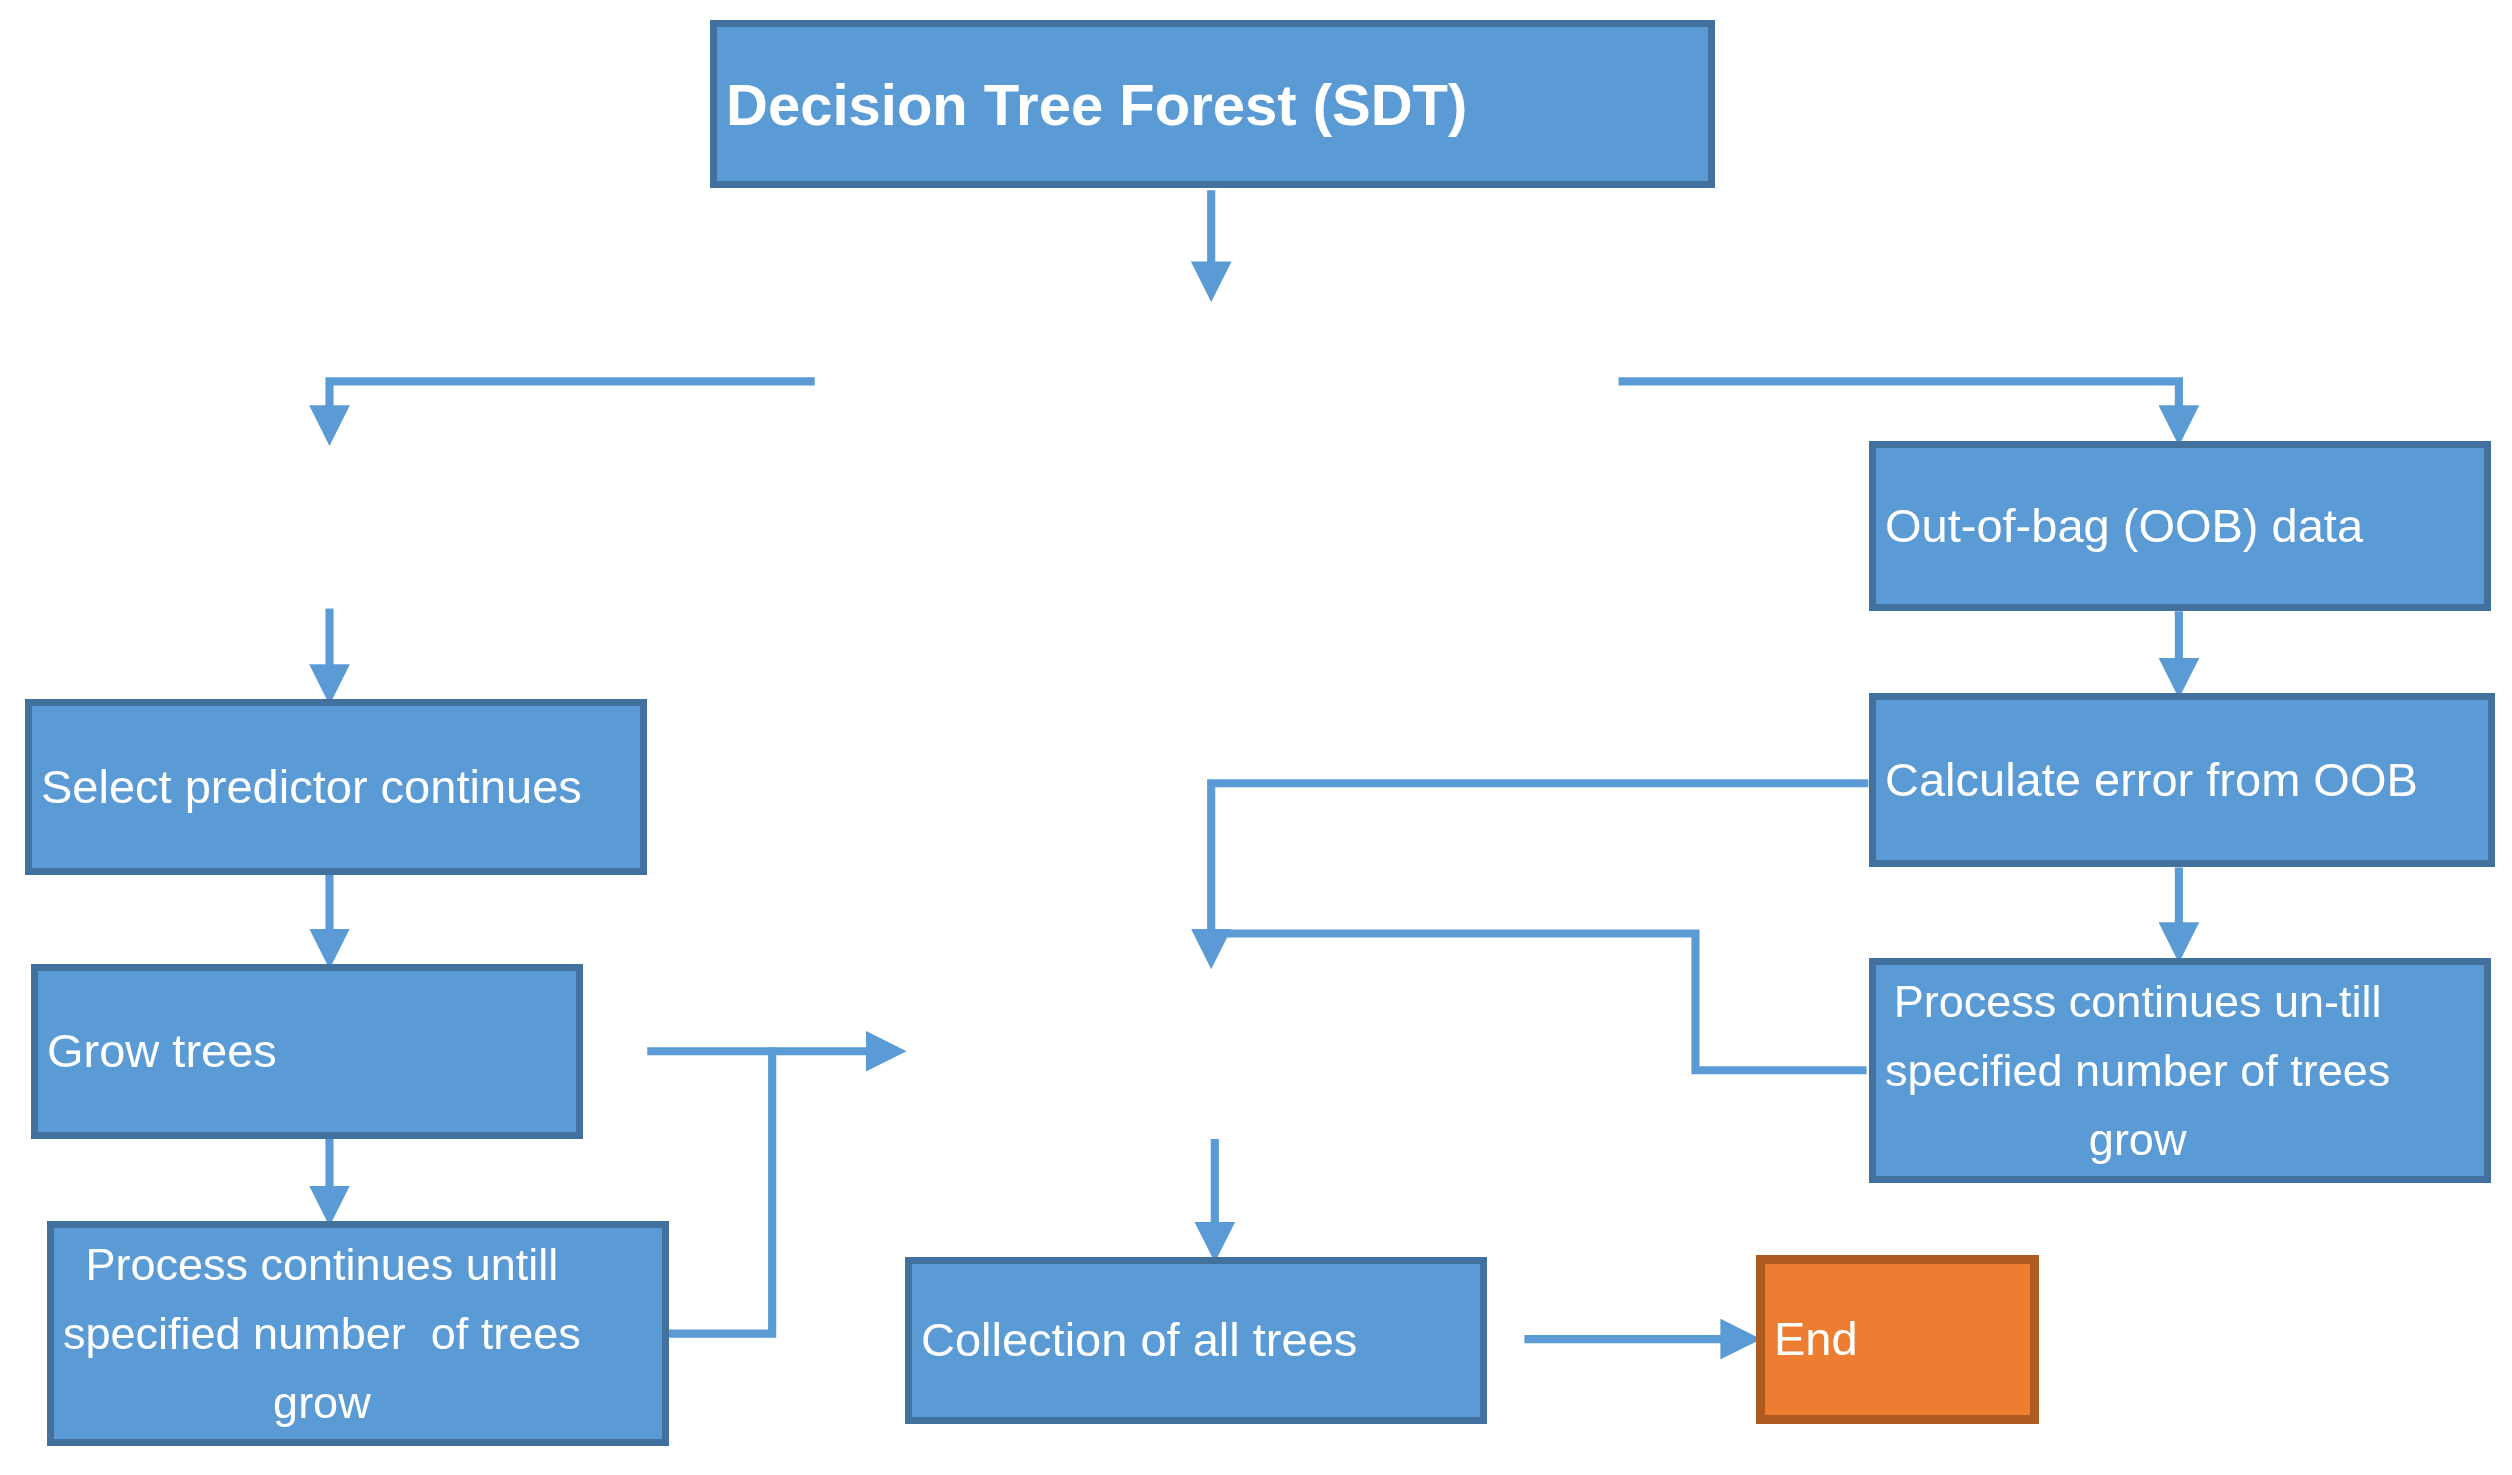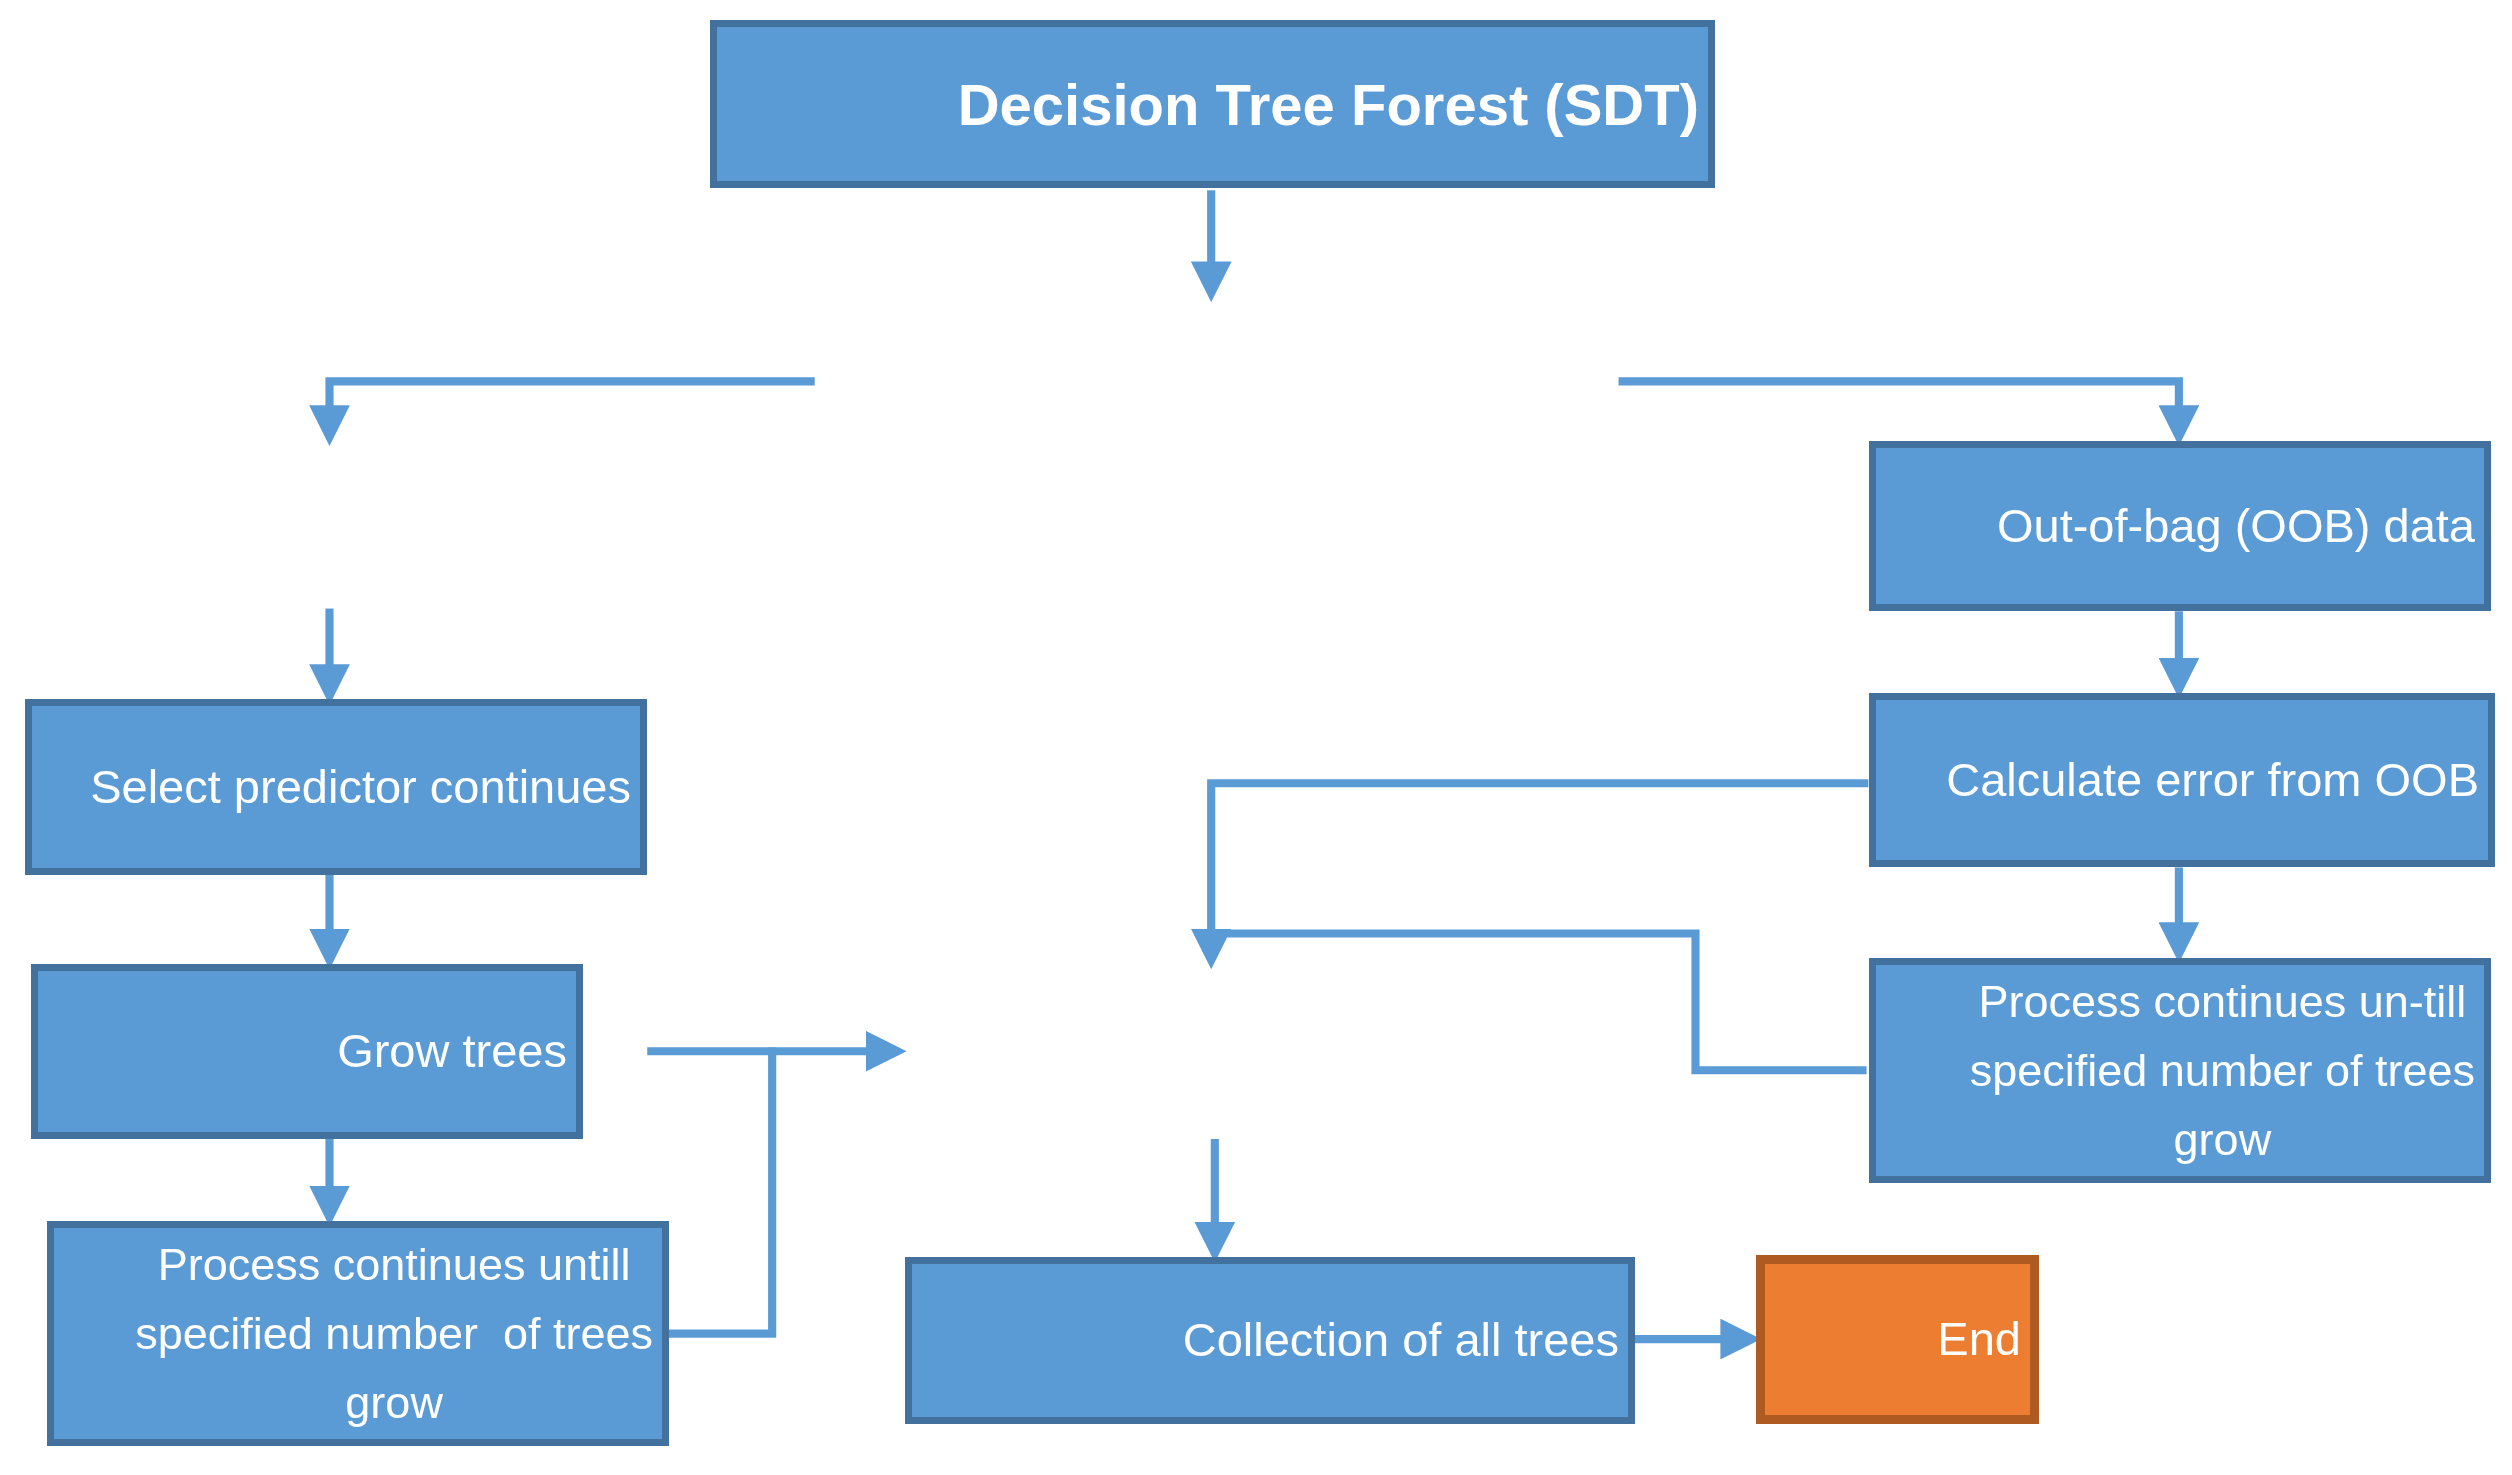--- a/index.html
+++ b/index.html
@@ -30,21 +30,21 @@
   .edge.arrow {
     marker-end: url(#arrowhead);
   }
   .node {
     position: absolute;
     box-sizing: border-box;
     background: var(--node-fill, #5b9bd5);
     border: 7.2px solid var(--node-border, #41719c);
     display: flex;
     align-items: center;
-    justify-content: flex-end;
+    justify-content: flex-start;
     text-align: center;
   }
   .node .label {
     color: var(--text-color, #ffffff);
     font-size: 47px;
     line-height: 1.5;
     white-space: pre-wrap;
     padding: 0 9px;
   }
   
@@ -53,21 +53,21 @@
   #n-input      { left: 815px;  top: 297px;  width: 804px;  height: 170px; }
   #n-train      { left: 25px;   top: 441px;  width: 622px;  height: 170px; }
   #n-select     { left: 25px;   top: 699px;  width: 622px;  height: 176px; }
   #n-grow       { left: 31px;   top: 964px; width: 552px;  height: 175px; }
   #n-proc-left  { left: 25px;   top: 1221px; width: 622px;  height: 225px; margin-left: 22px; }
   #n-proc-left .label, #n-proc-right .label { font-size: 45px; line-height: 1.54; }
   #n-oob        { left: 1869px; top: 441px;  width: 622px;  height: 170px; }
   #n-calc       { left: 1869px; top: 693px;  width: 626px;  height: 174px; }
   #n-proc-right { left: 1869px; top: 958px; width: 622px;  height: 225px; }
   #n-estimate   { left: 905px; top: 964px; width: 619px;  height: 175px; }
-  #n-collection { left: 905px; top: 1257px; width: 730px;  height: 167px; }
+  #n-collection { left: 905px; top: 1257px; width: 582px;  height: 167px; }
   #n-end {
     left: 1756px; top: 1255px; width: 283px; height: 169px;
     background: var(--end-fill, #ed7d31);
     border: 9px solid var(--end-border, #ae5a21);
   }
 </style>
 </head>
 <body>
 
 <div id="canvas">

